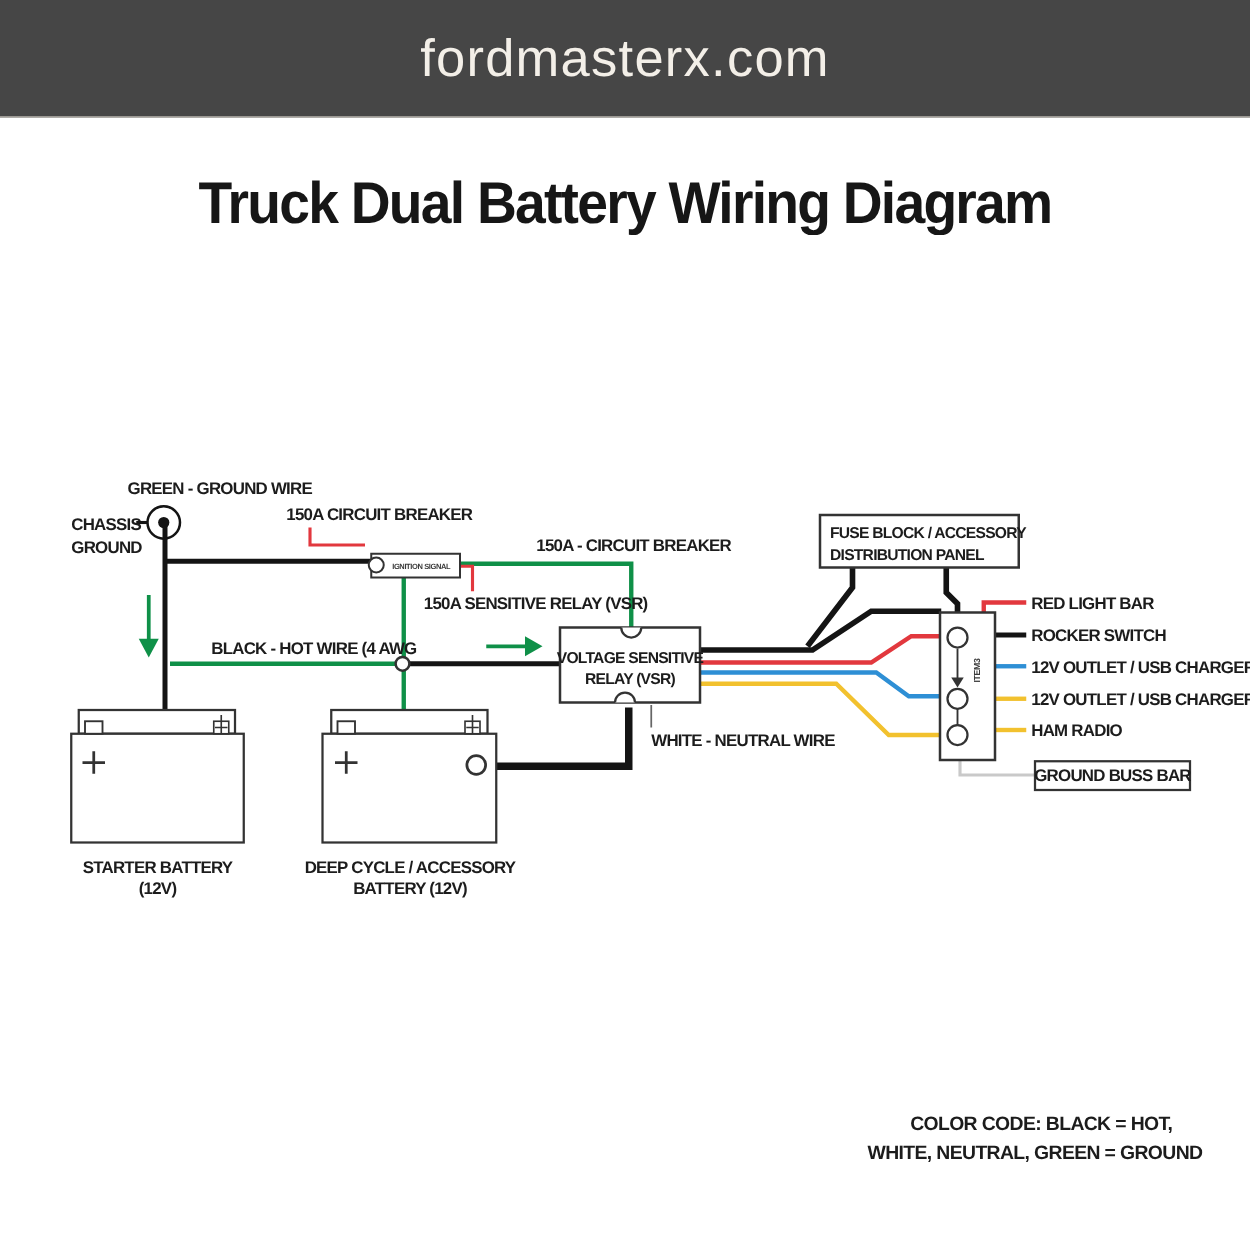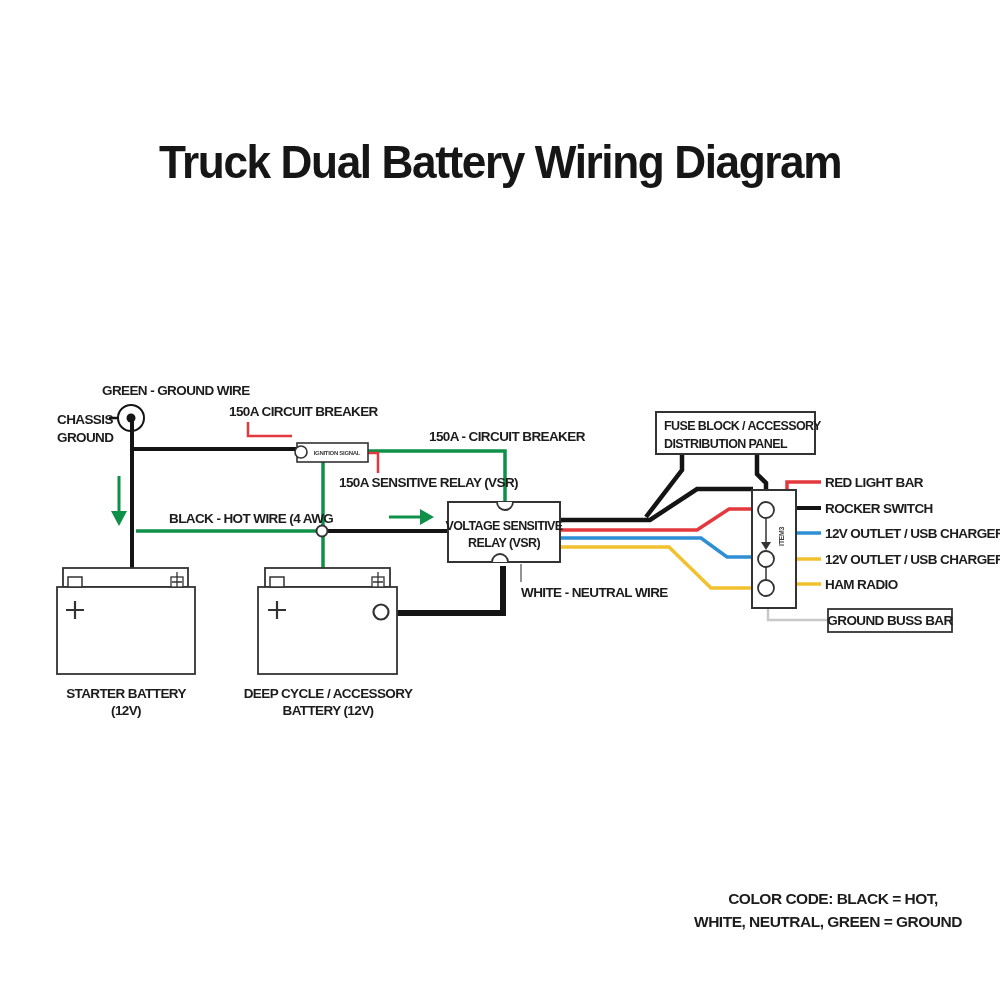--- a/index.html
+++ b/index.html
@@ -17,20 +17,23 @@
   .lbl-sm{font-size:12.5px;letter-spacing:-0.6px;}
   .lbl-lg{font-size:15.5px;letter-spacing:-0.5px;}
   .lbl-tiny{font-size:6px;letter-spacing:-0.3px;fill:#3a3a3a;}
   .lbl-vert{font-size:7px;letter-spacing:-0.3px;fill:#3a3a3a;}
 </style>
 </head>
 <body>
 
 <div class="page">
 
+  <div class="site-header">
+    <div class="site-name">fordmasterx.com</div>
+  </div>
 
   <div class="page-title">Truck Dual Battery Wiring Diagram</div>
 
   <svg width="1000" height="1000" viewBox="0 0 1000 1000">
 
     <g fill="none" stroke-linecap="butt" stroke-linejoin="miter">
 
       <path d="M109,418 H118" stroke="#141414" stroke-width="2.5"></path>
       <path d="M132,418 V568" stroke="#141414" stroke-width="4"></path>
       <path d="M132,449 H297" stroke="#141414" stroke-width="4"></path>

